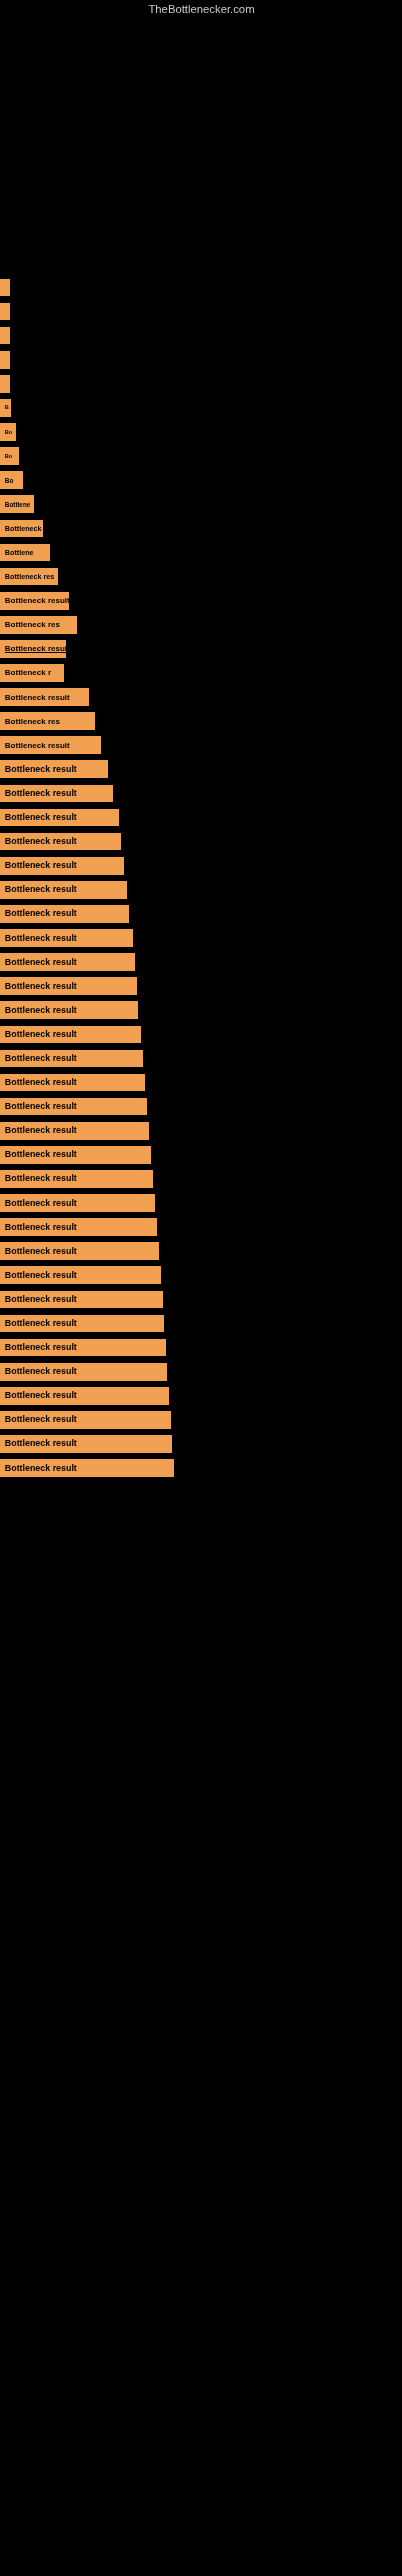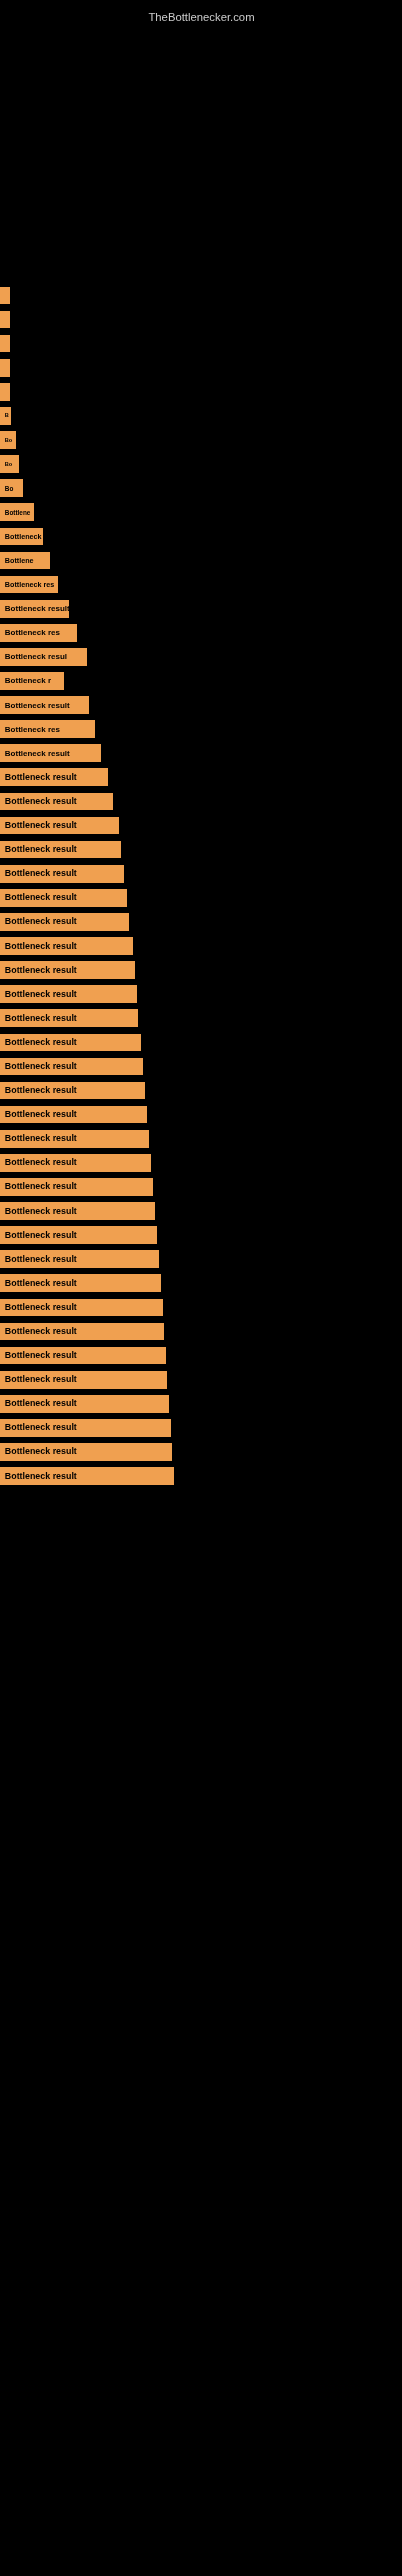--- a/index.html
+++ b/index.html
@@ -13,21 +13,21 @@
       width: 403px;
       min-height: 2576px;
       font-family: Arial, sans-serif;
       position: relative;
     }
 
     .site-title {
       color: #cccccc;
       font-size: 11.3px;
       text-align: center;
-      padding-top: 11px;
+      padding-top: 3px;
       padding-bottom: 3.2px;
     }
 
     .chart-area {
       width: 100%;
       height: 258px;
       background-color: #000000;
       position: relative;
     }
 
@@ -65,21 +65,21 @@
     .item-6  .bottleneck-label { width: 11.3px; font-size: 5.6px; }
     .item-7  .bottleneck-label { width: 16px; font-size: 5.6px; }
     .item-8  .bottleneck-label { width: 19.3px; font-size: 5.6px; }
     .item-9  .bottleneck-label { width: 22.5px; font-size: 6.4px; }
     .item-10 .bottleneck-label { width: 34px; font-size: 6.4px; }
     .item-11 .bottleneck-label { width: 43px; font-size: 7.2px; }
     .item-12 .bottleneck-label { width: 50px; font-size: 7.2px; }
     .item-13 .bottleneck-label { width: 58px; font-size: 7.2px; }
     .item-14 .bottleneck-label { width: 69px; font-size: 8px; }
     .item-15 .bottleneck-label { width: 77px; font-size: 8px; }
-    .item-16 .bottleneck-label { width: 87px; font-size: 8px; }
+    .item-16 .bottleneck-label { width: 66px; font-size: 8px; text-decoration: underline; }
     .item-17 .bottleneck-label { width: 64px; font-size: 8px; }
     .item-18 .bottleneck-label { width: 89px; font-size: 8px; }
     .item-19 .bottleneck-label { width: 95px; font-size: 8px; }
     .item-20 .bottleneck-label { width: 101px; font-size: 8px; }
     .item-21 .bottleneck-label { width: 108px; font-size: 8.9px; }
     .item-22 .bottleneck-label { width: 113px; font-size: 8.9px; }
     .item-23 .bottleneck-label { width: 119px; font-size: 8.9px; }
     .item-24 .bottleneck-label { width: 121px; font-size: 8.9px; }
     .item-25 .bottleneck-label { width: 124px; font-size: 8.9px; }
     .item-26 .bottleneck-label { width: 127px; font-size: 8.9px; }

